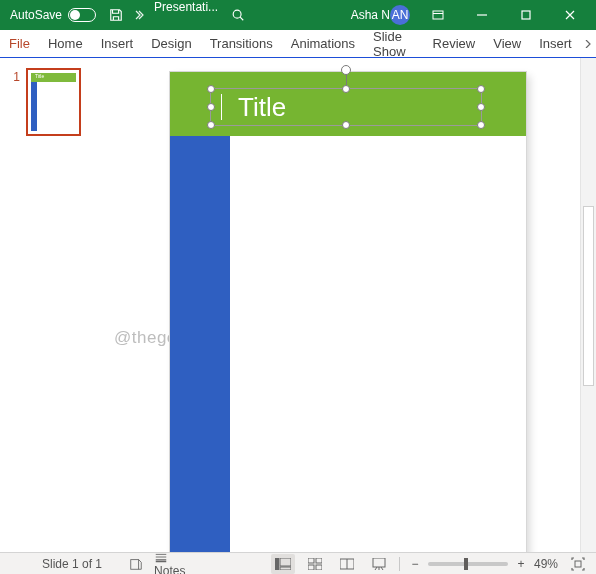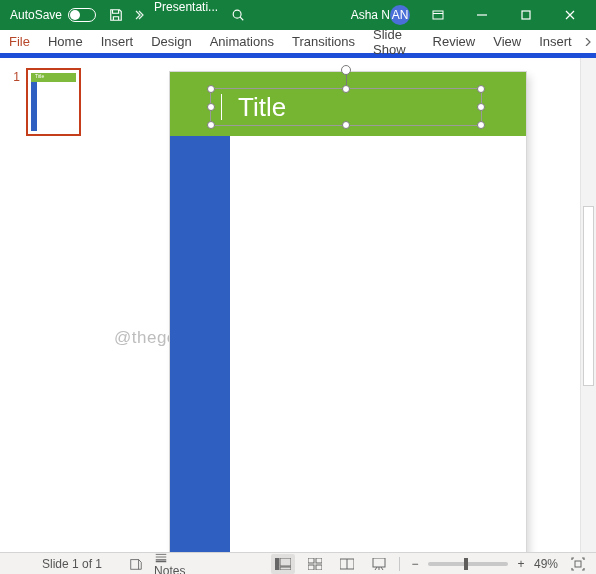--- a/index.html
+++ b/index.html
@@ -27,21 +27,21 @@
   .chev-sep { width: 18px; display: flex; align-items: center; justify-content: center; font-size: 10px; opacity: .9;}
   .doc-title { flex: 0 0 auto; padding: 0 6px; max-width: 90px; overflow: hidden; text-overflow: ellipsis; white-space: nowrap; }
   .tb-search { width: 28px; display:flex; align-items:center; justify-content:center;}
   .tb-spacer { flex: 1; }
   .user-area { display:flex; align-items:center; gap:0; padding: 0 6px;}
   .avatar { width: 20px; height: 20px; border-radius: 50%; background:#4a6fd8; color:#fff; font-size:12px; display:flex; align-items:center; justify-content:center;}
   .win-btn { width: 44px; height: 30px; display:flex; align-items:center; justify-content:center; }
 
   
   .ribbon {
-    height: 28px; background: #fff; border-bottom: 5px solid #1d4ed8;
+    height: 28px; background: #fff; border-bottom: 1px solid #1d4ed8;
     display: flex; align-items: stretch; font-size: 13px; color: #444;
   }
   .ribbon .tab { padding: 0 9px; display:flex; align-items:center; cursor: default; }
   .ribbon .tab.file { color: #b7472a; font-weight: 400; }
   .ribbon .overflow { width: 24px; display:flex; align-items:center; justify-content:center; color:#666; margin-left:auto;}
 
   
   .workspace {
     position: relative;
     height: calc(574px - 30px - 28px - 22px);
@@ -162,22 +162,22 @@
         <path d="M2 2l8 8M10 2l-8 8" stroke="#fff" stroke-width="1.2"></path>
       </svg>
   </div>
 </div>
 
 <div class="ribbon">
   <div class="tab file">File</div>
   <div class="tab">Home</div>
   <div class="tab">Insert</div>
   <div class="tab">Design</div>
+  <div class="tab">Transitions</div>
   <div class="tab">Animations</div>
-  <div class="tab">Transitions</div>
   <div class="tab">Slide Show</div>
   <div class="tab">Review</div>
   <div class="tab">View</div>
   <div class="tab">Insert</div>
   <div class="overflow">
     <svg width="8" height="8" viewBox="0 0 8 8">
         <path d="M2 0l4 4-4 4" fill="none" stroke="#666" stroke-width="1.2"></path>
       </svg>
   </div>
 </div>

